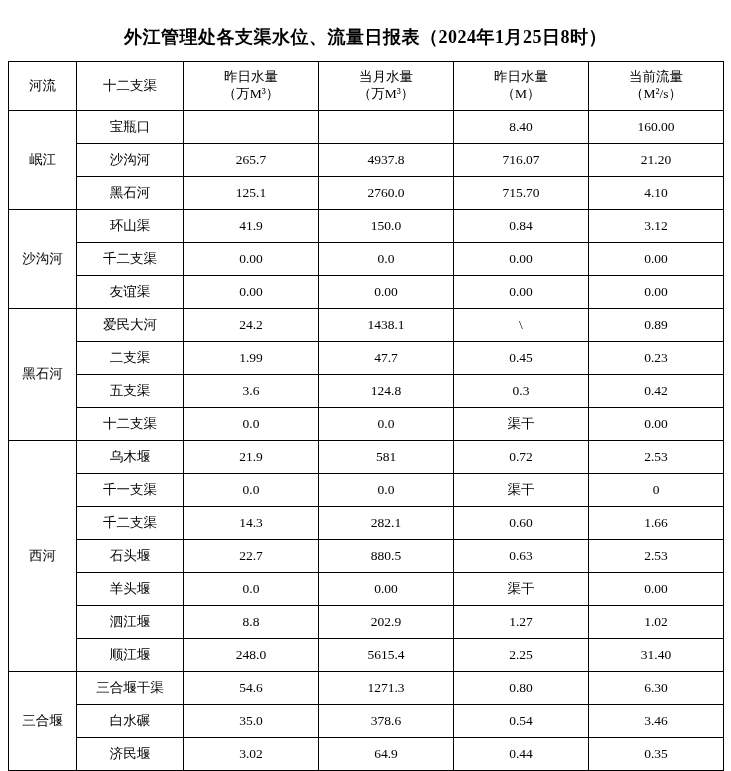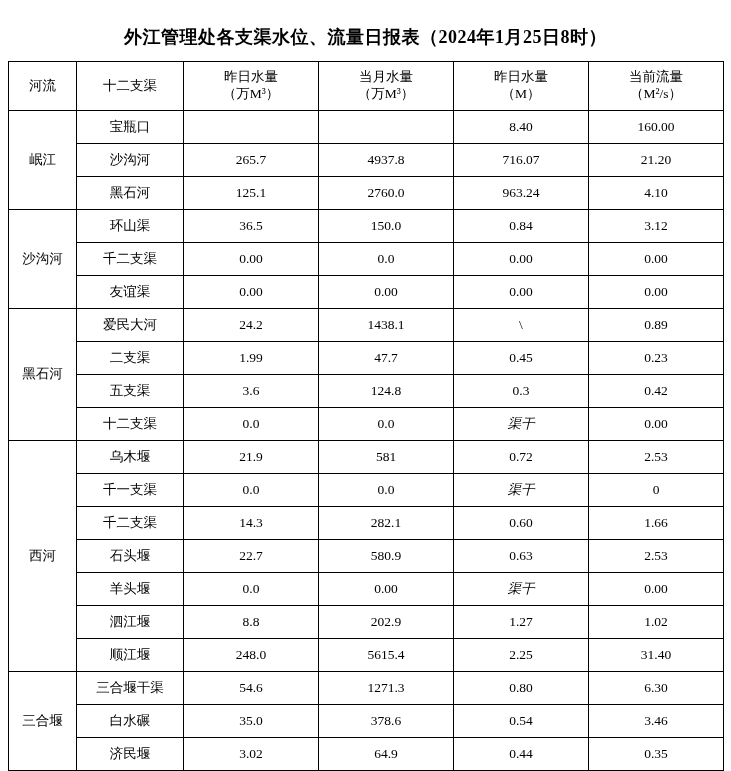--- a/index.html
+++ b/index.html
@@ -59,21 +59,20 @@
   }
   td.canal-cell {
     font-size: 14px;
   }
   td.num-cell {
     font-size: 13.5px;
     font-family: "Liberation Sans", sans-serif;
   }
   td.num-cell.cn {
     font-family: "Liberation Serif", "DejaVu Serif", serif;
-    font-style: italic;
   }
   col.c-river { width: 68px; }
   col.c-canal { width: 107px; }
   col.c-yest  { width: 135px; }
   col.c-month { width: 135px; }
   col.c-level { width: 135px; }
   col.c-flow  { width: 135px; }
 </style>
 </head>
 <body>
@@ -130,28 +129,28 @@
         <td class="canal-cell">沙沟河</td>
         <td class="num-cell">265.7</td>
         <td class="num-cell">4937.8</td>
         <td class="num-cell">716.07</td>
         <td class="num-cell">21.20</td>
       </tr>
       <tr>
         <td class="canal-cell">黑石河</td>
         <td class="num-cell">125.1</td>
         <td class="num-cell">2760.0</td>
-        <td class="num-cell">963.24</td>
+        <td class="num-cell">715.70</td>
         <td class="num-cell">4.10</td>
       </tr>
 
       <tr>
         <td class="river-cell" rowspan="3">沙沟河</td>
         <td class="canal-cell">环山渠</td>
-        <td class="num-cell">36.5</td>
+        <td class="num-cell">41.9</td>
         <td class="num-cell">150.0</td>
         <td class="num-cell">0.84</td>
         <td class="num-cell">3.12</td>
       </tr>
       <tr>
         <td class="canal-cell">千二支渠</td>
         <td class="num-cell">0.00</td>
         <td class="num-cell">0.0</td>
         <td class="num-cell">0.00</td>
         <td class="num-cell">0.00</td>
@@ -212,21 +211,21 @@
       <tr>
         <td class="canal-cell">千二支渠</td>
         <td class="num-cell">14.3</td>
         <td class="num-cell">282.1</td>
         <td class="num-cell">0.60</td>
         <td class="num-cell">1.66</td>
       </tr>
       <tr>
         <td class="canal-cell">石头堰</td>
         <td class="num-cell">22.7</td>
-        <td class="num-cell">580.9</td>
+        <td class="num-cell">880.5</td>
         <td class="num-cell">0.63</td>
         <td class="num-cell">2.53</td>
       </tr>
       <tr>
         <td class="canal-cell">羊头堰</td>
         <td class="num-cell">0.0</td>
         <td class="num-cell">0.00</td>
         <td class="num-cell cn">渠干</td>
         <td class="num-cell">0.00</td>
       </tr>

